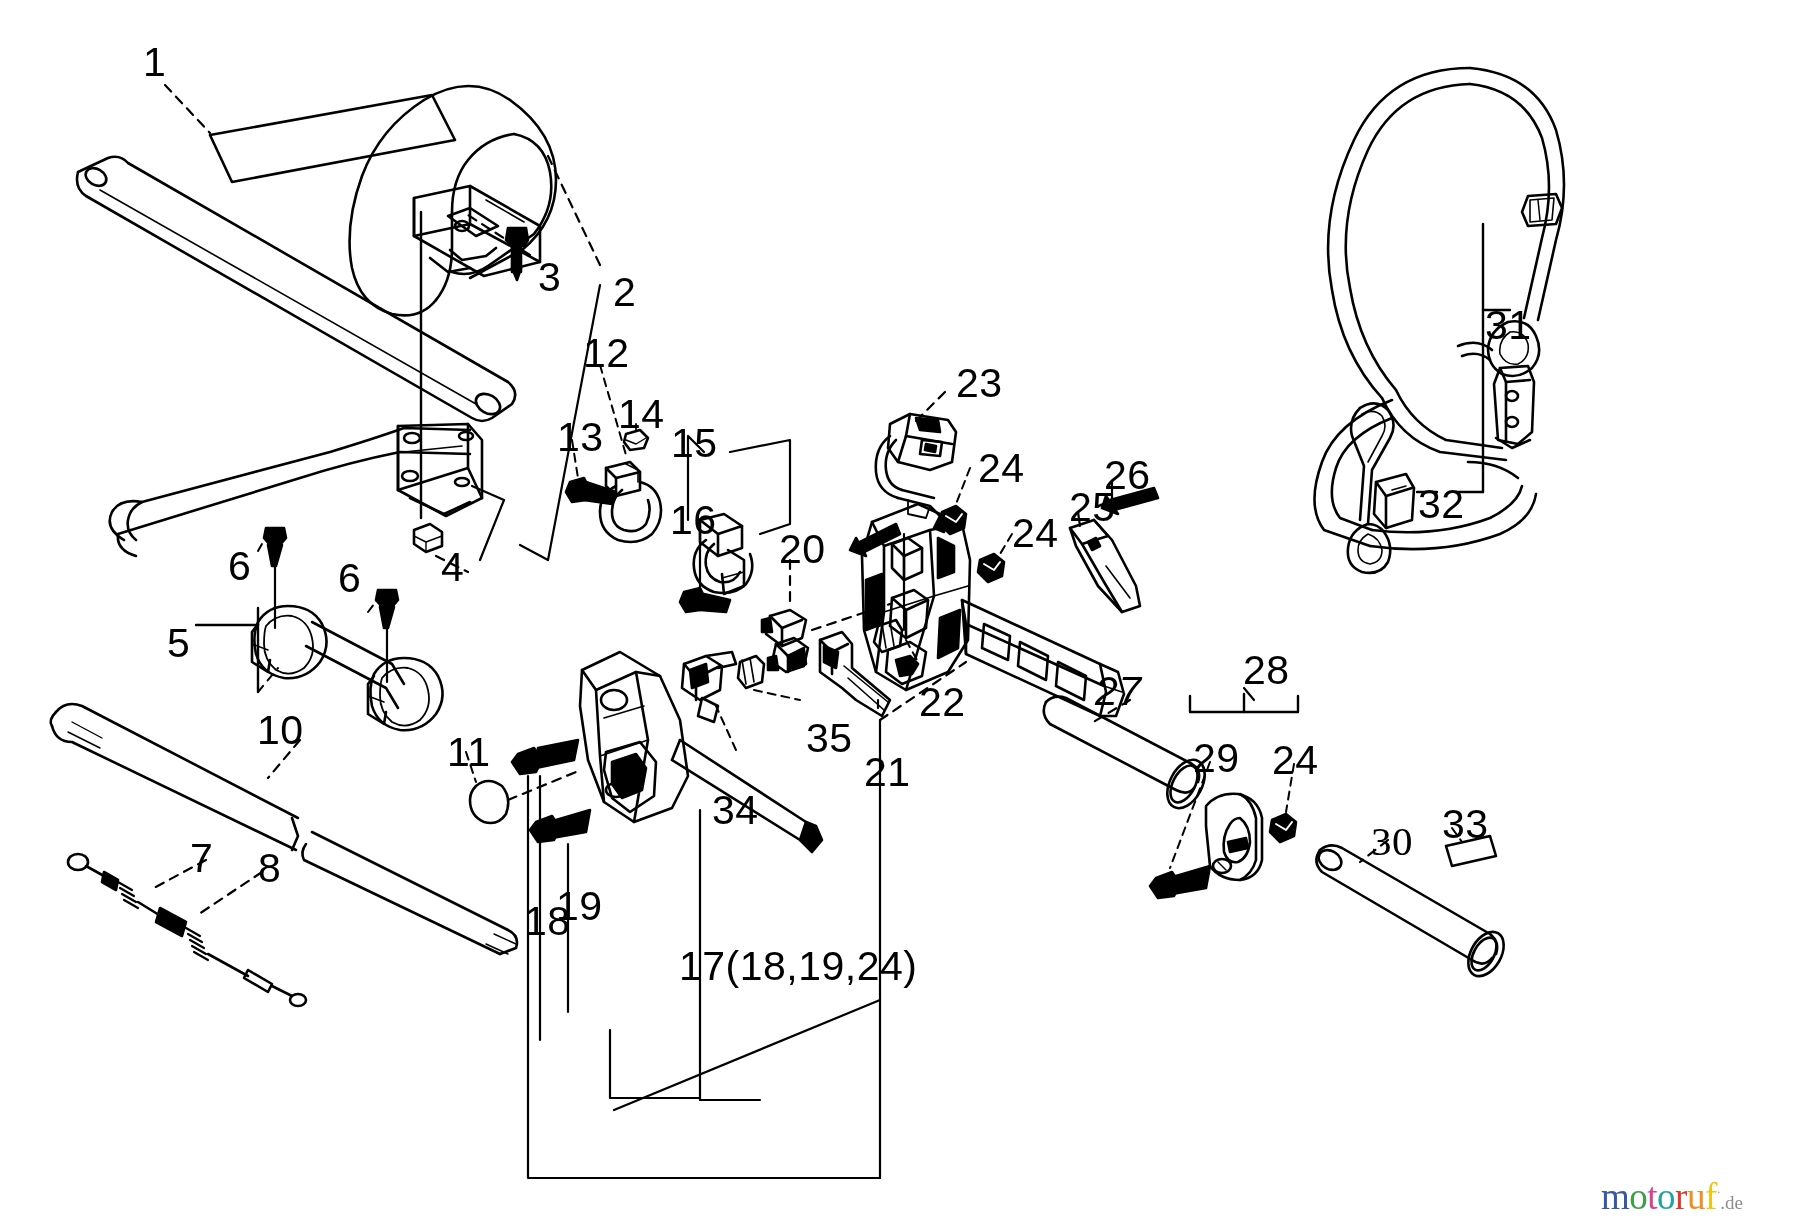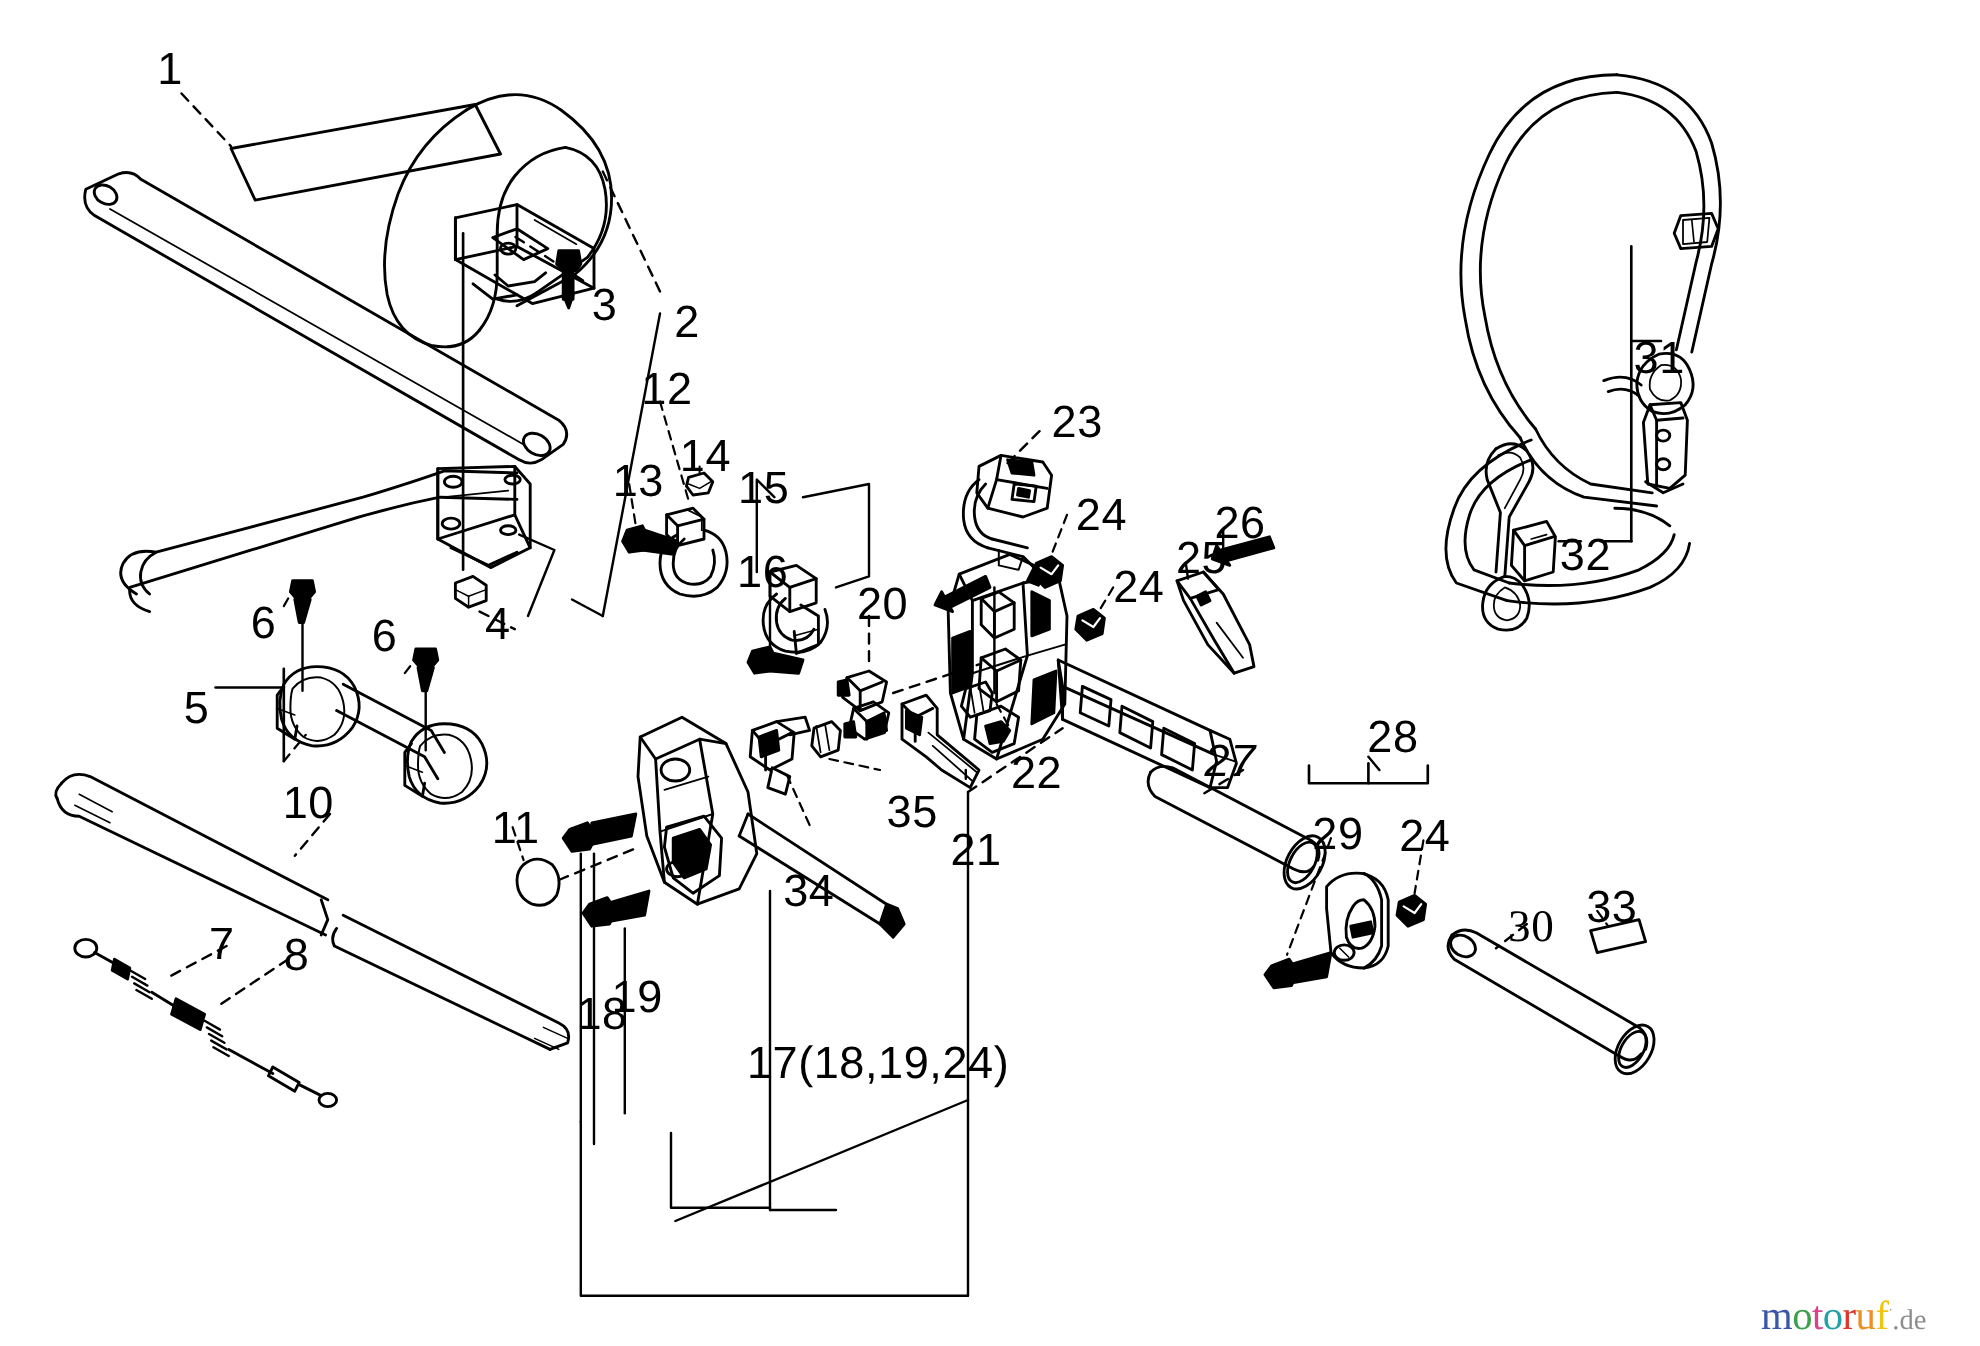--- a/index.html
+++ b/index.html
@@ -24,21 +24,21 @@
   #logo{
     position:absolute;
     left:1601px;top:1178px;
     font-family:"Liberation Serif", serif;
     font-size:37px;
     line-height:1;
     white-space:nowrap;
     font-weight:400;
     letter-spacing:-0.5px;
   }
-  #logo .suffix{font-size:26px;color:#8d8d8d;letter-spacing:0;}
+  #logo .suffix{font-size:19px;color:#8d8d8d;letter-spacing:0;}
   #logo sup{font-size:12px;vertical-align:super;color:#9a9a9a;}
 </style>
 </head>
 <body>
 
 <div id="stage">
 
   <svg id="art" viewBox="0 0 1800 1224" xmlns="http://www.w3.org/2000/svg">
     <g fill="none" stroke="#000" stroke-width="2.6" stroke-linecap="round" stroke-linejoin="round">
 

